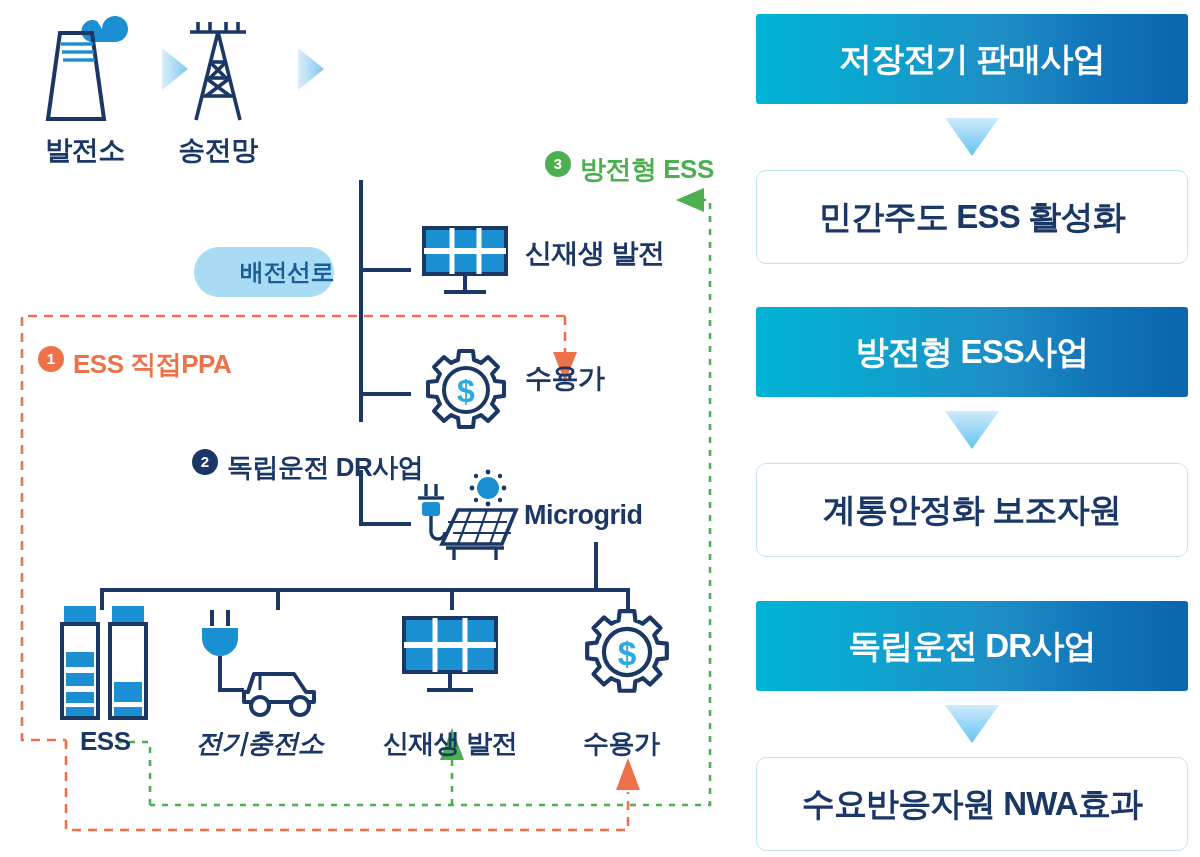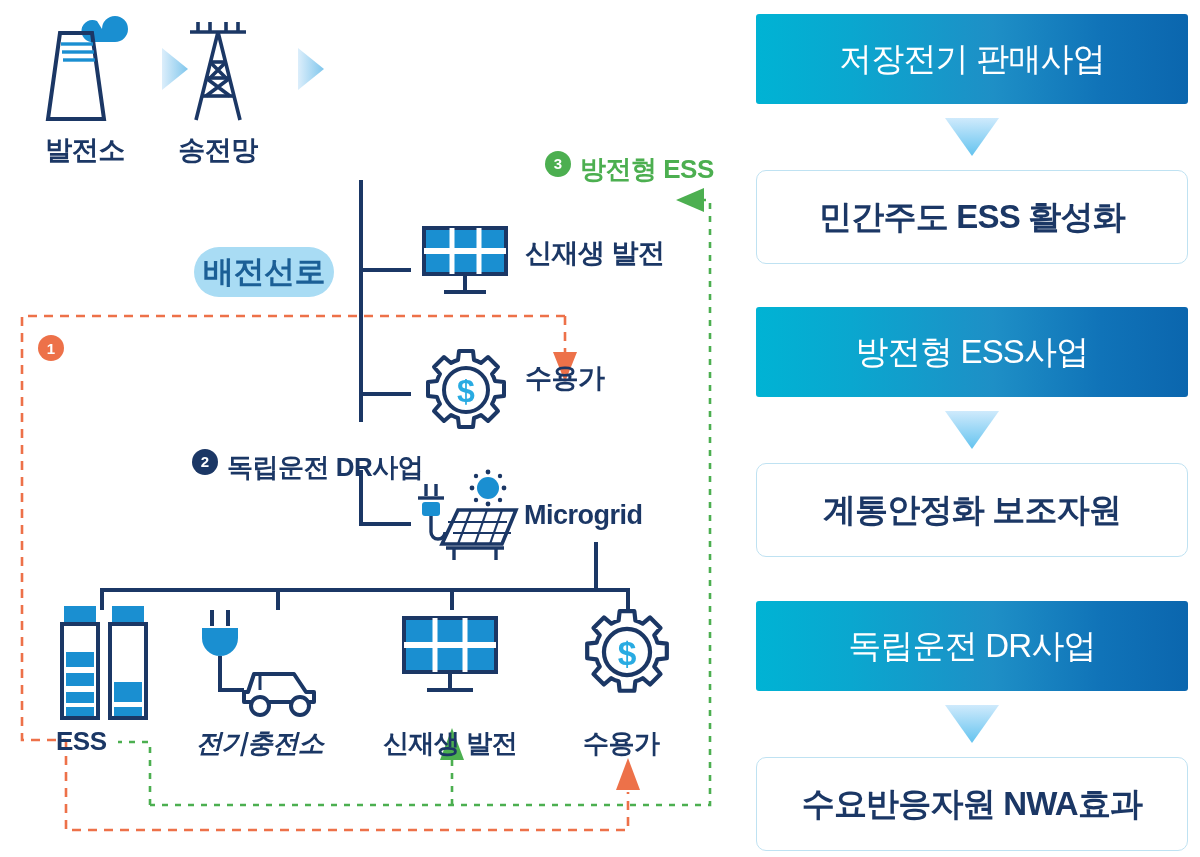--- a/index.html
+++ b/index.html
@@ -26,42 +26,42 @@
     white-space:nowrap;letter-spacing:-0.5px;
   }
   .smlabel{
     position:absolute;font-size:26px;font-weight:700;color:#1b3765;
     white-space:nowrap;letter-spacing:-0.5px;
   }
 
   
   .pill{
     position:absolute;background:#a9dcf4;border-radius:26px;
-    display:flex;align-items:center;justify-content:center;
-    font-size:31px;font-weight:700;color:#1b5f96;letter-spacing:-0.5px;
+    display:flex;align-items:center;justify-content:flex-end;
+    font-size:24px;font-weight:700;color:#1b5f96;letter-spacing:-0.5px;
   }
 
   
   .badgerow{position:absolute;display:flex;align-items:center;white-space:nowrap;}
   .badge{
     width:26px;height:26px;border-radius:50%;color:#fff;
     font-size:15px;font-weight:700;display:flex;align-items:center;justify-content:center;
     margin-right:9px;flex:none;
   }
   .badgerow .btxt{font-size:26px;font-weight:700;letter-spacing:-0.5px;margin-top:12px;}
 
   
   .vline{position:absolute;background:#1b3765;width:4px;}
   .hline{position:absolute;background:#1b3765;height:4px;}
 
   
   .rblock{position:absolute;width:432px;}
   .rhead{
     height:90px;display:flex;align-items:center;justify-content:center;
-    color:#ffffff;font-size:33px;font-weight:400;letter-spacing:-0.8px;
+    color:#ffffff;font-size:33px;font-weight:700;letter-spacing:-0.8px;
     background:linear-gradient(90deg,#00b3d4 0%,#0aa7cf 22%,#1e8fc6 55%,#1073b8 80%,#0b66ae 100%);
     border-radius:3px;
   }
   .rarrow{
     width:54px;height:38px;margin:14px auto 14px auto;
     background:linear-gradient(180deg,#cfeafc 0%,#63c3ef 100%);
     clip-path:polygon(0 0,100% 0,50% 100%);
   }
   .rbody{
     height:92px;border:1.6px solid #bfe2f2;background:#ffffff;border-radius:10px;
@@ -181,20 +181,21 @@
         <path d="M35,3 h14 l1,9 a30,30 0 0,1 7,3 l7,-6 l10,10 l-6,7 a30,30 0 0,1 3,7 l9,1 v14 l-9,1 a30,30 0 0,1 -3,7 l6,7 l-10,10 l-7,-6 a30,30 0 0,1 -7,3 l-1,9 h-14 l-1,-9 a30,30 0 0,1 -7,-3 l-7,6 l-10,-10 l6,-7 a30,30 0 0,1 -3,-7 l-9,-1 v-14 l9,-1 a30,30 0 0,1 3,-7 l-6,-7 l10,-10 l7,6 a30,30 0 0,1 7,-3 z"></path>
         <circle cx="42" cy="42" r="22"></circle>
       </g>
       <text x="42" y="54" text-anchor="middle" font-family="Liberation Sans, sans-serif" font-size="32" font-weight="700" fill="#29abe2">$</text>
     </svg>
   </div>
   <div class="nodelabel" style="left:525px;top:360px;">수용가</div>
 
   <div class="badgerow" style="left:38px;top:335px;">
     <span class="badge" style="background:#ed7149;">1</span>
+    <span class="btxt" style="color:#ed7149;">ESS 직접PPA</span>
   </div>
 
   <div class="badgerow" style="left:192px;top:438px;">
     <span class="badge" style="background:#1b3765;">2</span>
     <span class="btxt" style="color:#1b3765;">독립운전 DR사업</span>
   </div>
 
   <div class="badgerow" style="left:545px;top:140px;">
     <span class="badge" style="background:#4caf50;">3</span>
     <span class="btxt" style="color:#4caf50;">방전형 ESS</span>
@@ -259,21 +260,21 @@
         <rect x="10" y="103" width="28" height="9"></rect>
       </g>
       <rect x="56" y="2" width="32" height="20" fill="#1a8fd1"></rect>
       <rect x="54" y="20" width="36" height="94" fill="none" stroke="#1b3765" stroke-width="4"></rect>
       <g fill="#1a8fd1">
         <rect x="58" y="78" width="28" height="20"></rect>
         <rect x="58" y="103" width="28" height="9"></rect>
       </g>
     </svg>
   </div>
-  <div class="smlabel" style="left:56px;top:726px;">ESS</div>
+  <div class="smlabel" style="left:80px;top:726px;">ESS</div>
 
   <div class="abs" style="left:198px;top:606px;">
     <svg width="128" height="112" viewBox="0 0 128 112">
       <g stroke="#1b3765" stroke-width="4" fill="none">
         <line x1="14" y1="4" x2="14" y2="20"></line>
         <line x1="30" y1="4" x2="30" y2="20"></line>
       </g>
       <path d="M4,22 h36 v10 a18,18 0 0,1 -36,0 z" fill="#1a8fd1"></path>
       <path d="M22,50 L22,84 L46,84" fill="none" stroke="#1b3765" stroke-width="4"></path>
       <path d="M50,86 L56,68 L96,68 L108,86 L116,86 L116,96 L46,96 L46,86 Z" fill="none" stroke="#1b3765" stroke-width="4" stroke-linejoin="round"></path>

